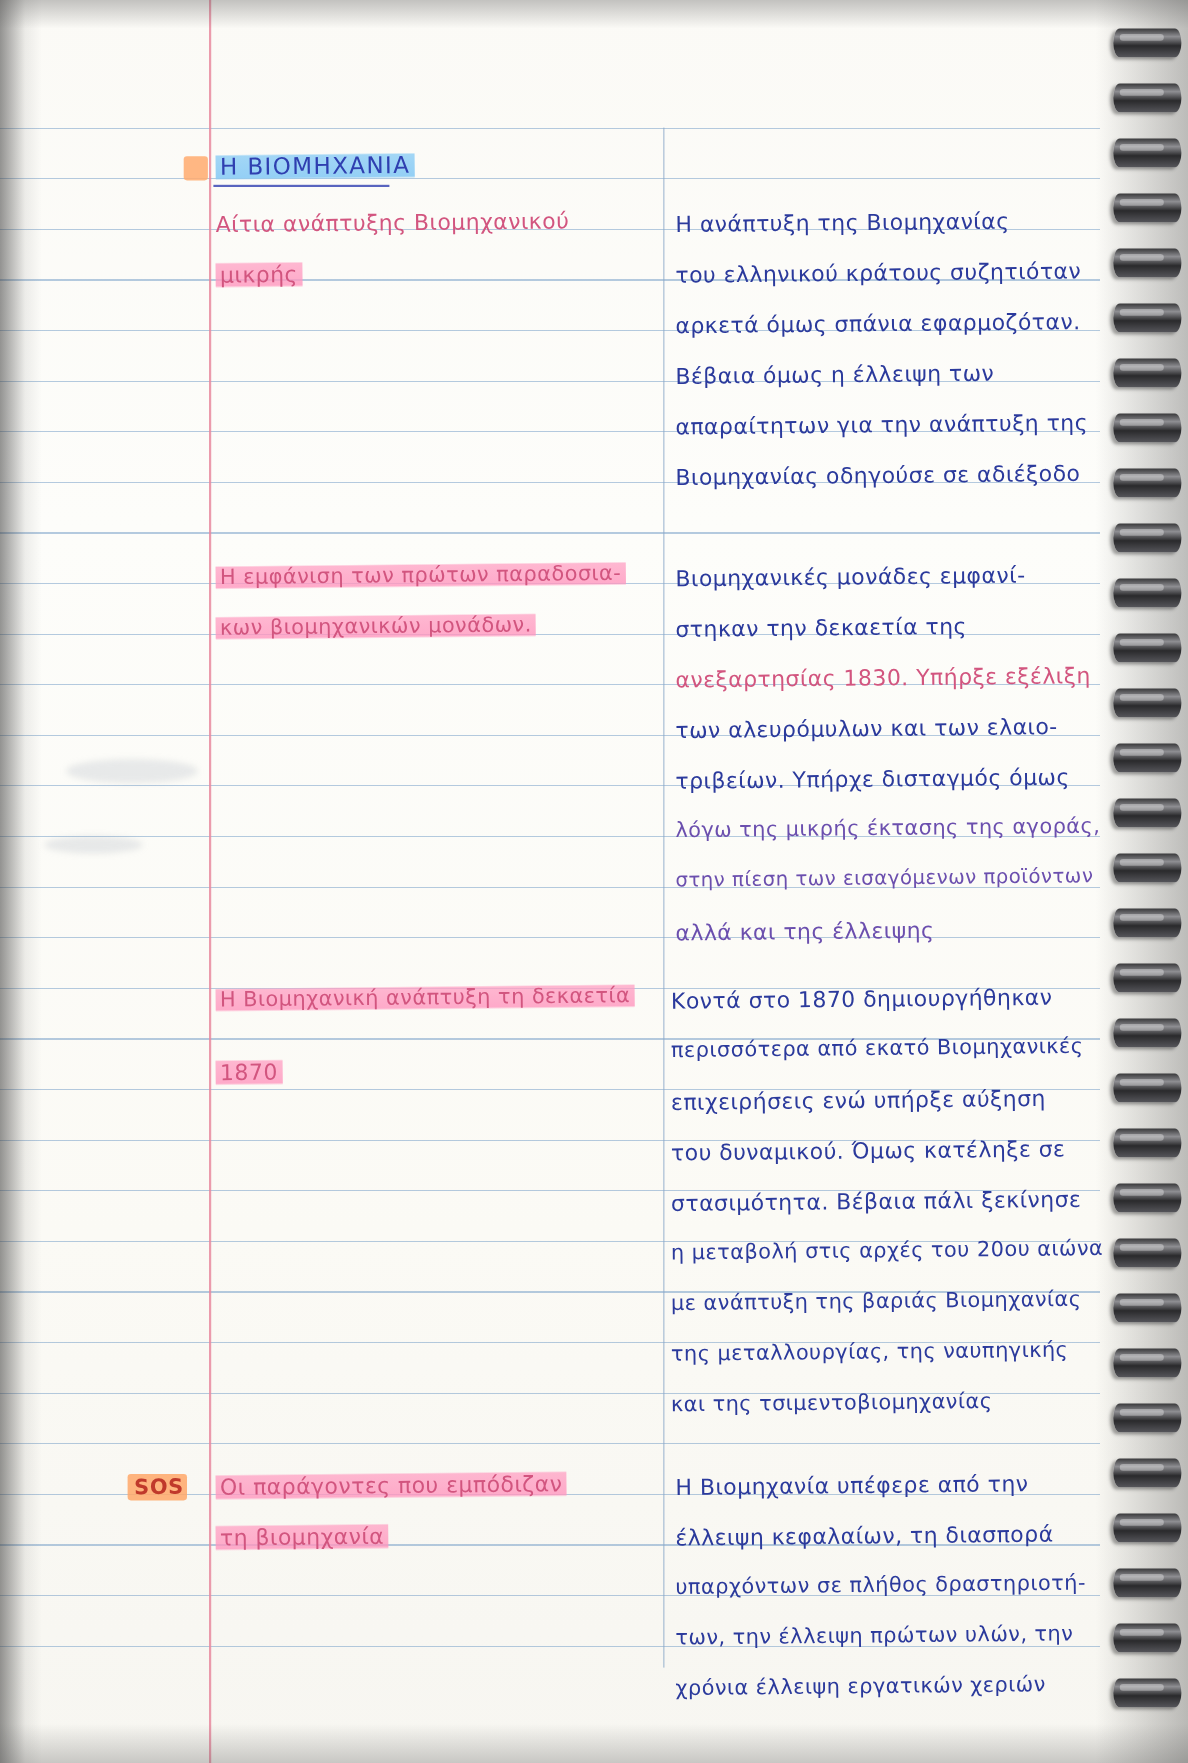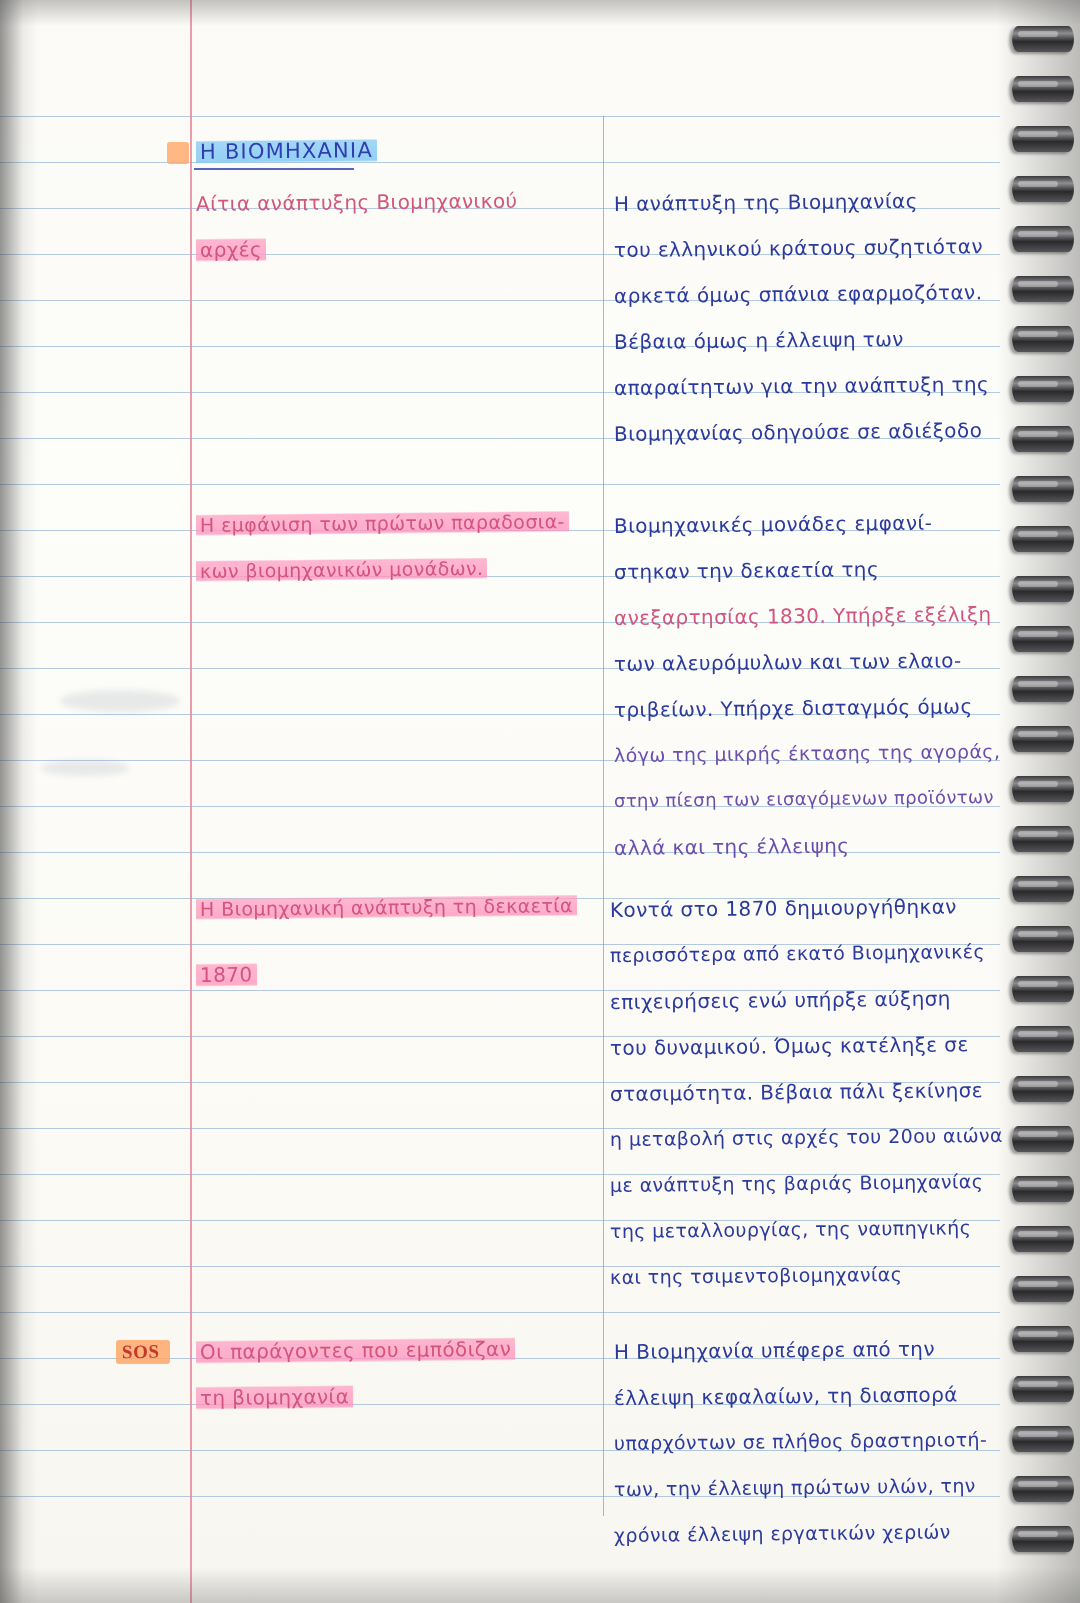--- a/index.html
+++ b/index.html
@@ -198,21 +198,21 @@
   </div>
 
   <div class="hl-orange" style="left:167px; top:142px; width:22px; height:22px;"></div>
   <div class="hw blue" style="left:196px; top:140px; font-size:21px; letter-spacing:1.2px;">
     <span class="hl-blue">Η ΒΙΟΜΗΧΑΝΙΑ</span>
   </div>
   <div class="title-underline" style="left:194px; top:168px; width:160px;"></div>
 
   <div class="hw pink" style="left:196px; top:192px;">Αίτια ανάπτυξης Βιομηχανικού</div>
   <div class="hw pink" style="left:196px; top:238px;">
-    <span class="hl-pink">αρχές</span>
+    <span class="hl-pink">μικρής</span>
   </div>
 
   <div class="hw dblue" style="left:614px; top:192px;">Η ανάπτυξη της Βιομηχανίας</div>
   <div class="hw dblue" style="left:614px; top:238px;">του ελληνικού κράτους συζητιόταν</div>
   <div class="hw dblue" style="left:614px; top:284px;">αρκετά όμως σπάνια εφαρμοζόταν.</div>
   <div class="hw dblue" style="left:614px; top:330px;">Βέβαια όμως η έλλειψη των</div>
   <div class="hw dblue" style="left:614px; top:376px;">απαραίτητων για την ανάπτυξη της</div>
   <div class="hw dblue" style="left:614px; top:422px;">Βιομηχανίας οδηγούσε σε αδιέξοδο</div>
 
   <div class="hw pink" style="left:196px; top:514px; font-size:19px;">
@@ -242,21 +242,21 @@
   <div class="hw dblue" style="left:610px; top:944px; font-size:19px;">περισσότερα από εκατό Βιομηχανικές</div>
   <div class="hw dblue" style="left:610px; top:990px;">επιχειρήσεις ενώ υπήρξε αύξηση</div>
   <div class="hw dblue" style="left:610px; top:1036px;">του δυναμικού. Όμως κατέληξε σε</div>
   <div class="hw dblue" style="left:610px; top:1082px;">στασιμότητα. Βέβαια πάλι ξεκίνησε</div>
   <div class="hw dblue" style="left:610px; top:1128px; font-size:19px;">η μεταβολή στις αρχές του 20ου αιώνα</div>
   <div class="hw dblue" style="left:610px; top:1174px; font-size:19px;">με ανάπτυξη της βαριάς Βιομηχανίας</div>
   <div class="hw dblue" style="left:610px; top:1220px; font-size:19px;">της μεταλλουργίας, της ναυπηγικής</div>
   <div class="hw dblue" style="left:610px; top:1266px; font-size:19px;">και της τσιμεντοβιομηχανίας</div>
 
   <div class="sos-hl" style="left:116px; top:1340px; width:54px; height:24px;"></div>
-  <div class="sos-tag" style="left:122px; top:1341px;font-family:Liberation Serif, serif;">SOS</div>
+  <div class="sos-tag" style="left:122px; top:1341px;">SOS</div>
 
   <div class="hw pink" style="left:196px; top:1340px;">
     <span class="hl-pink">Οι παράγοντες που εμπόδιζαν</span>
   </div>
   <div class="hw pink" style="left:196px; top:1386px;">
     <span class="hl-pink">τη βιομηχανία</span>
   </div>
 
   <div class="hw dblue" style="left:614px; top:1340px;">Η Βιομηχανία υπέφερε από την</div>
   <div class="hw dblue" style="left:614px; top:1386px;">έλλειψη κεφαλαίων, τη διασπορά</div>

